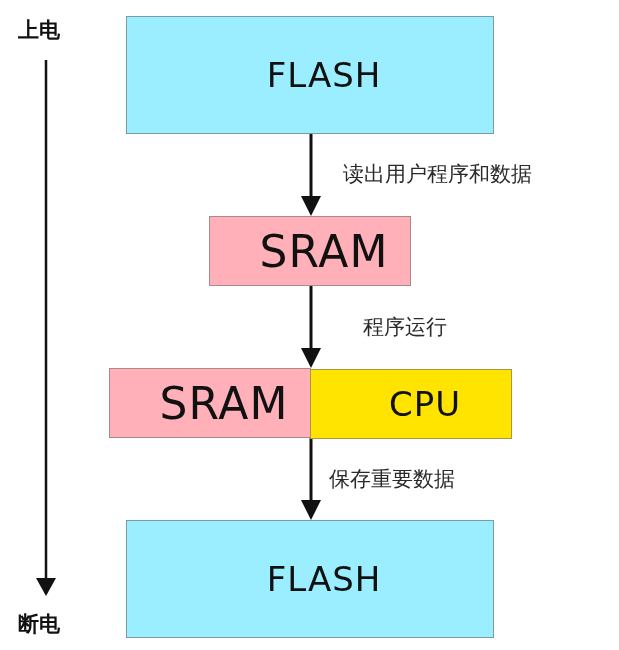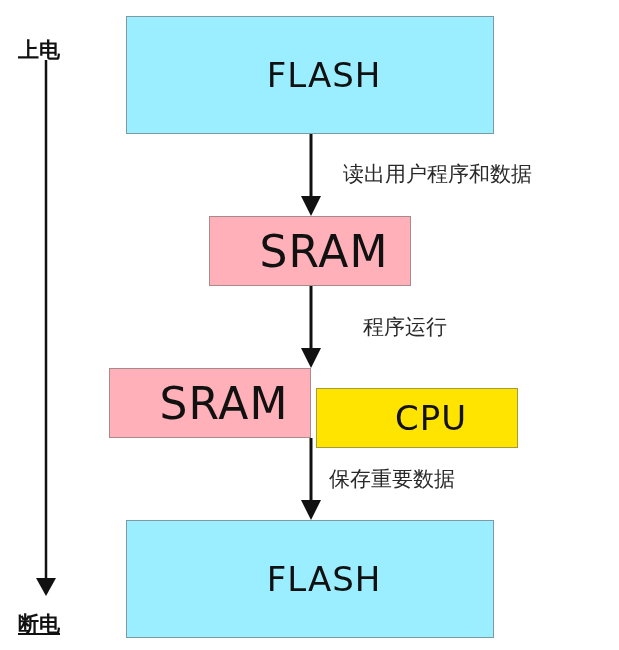--- a/index.html
+++ b/index.html
@@ -36,39 +36,39 @@
     <line x1="311" y1="286" x2="311" y2="352" stroke="#111" stroke-width="3"></line>
     <polygon points="301,348 321,348 311,368" fill="#111"></polygon>
   </g>
 
   <g>
     <line x1="311" y1="438" x2="311" y2="504" stroke="#111" stroke-width="3"></line>
     <polygon points="301,500 321,500 311,520" fill="#111"></polygon>
   </g>
 </svg>
 
-<div class="side-label" style="left:18px; top:16px;margin-top:20px;">上电</div>
-<div class="side-label" style="left:18px; top:610px;text-decoration:underline;">断电</div>
+<div class="side-label" style="left:18px; top:16px;">上电</div>
+<div class="side-label" style="left:18px; top:610px;">断电</div>
 
 <div class="box flash" style="left:126px; top:16px; width:368px; height:118px;">
   <span>FLASH</span>
 </div>
 
 <div class="step-label" style="left:343px; top:160px;">读出用户程序和数据</div>
 
 <div class="box sram" style="left:209px; top:216px; width:202px; height:70px;">
   <span>SRAM</span>
 </div>
 
 <div class="step-label" style="left:343px; top:313px;margin-left:20px;">程序运行</div>
 
 <div class="box sram" style="left:109px; top:368px; width:202px; height:70px;">
   <span>SRAM</span>
 </div>
-<div class="box cpu" style="left:310px; top:388px; width:202px; height:60px;margin-left:6px;">
+<div class="box cpu" style="left:310px; top:369px; width:202px; height:70px;">
   <span>CPU</span>
 </div>
 
 <div class="step-label" style="left:329px; top:465px;">保存重要数据</div>
 
 <div class="box flash" style="left:126px; top:520px; width:368px; height:118px;">
   <span>FLASH</span>
 </div>
 
 </body></html>

